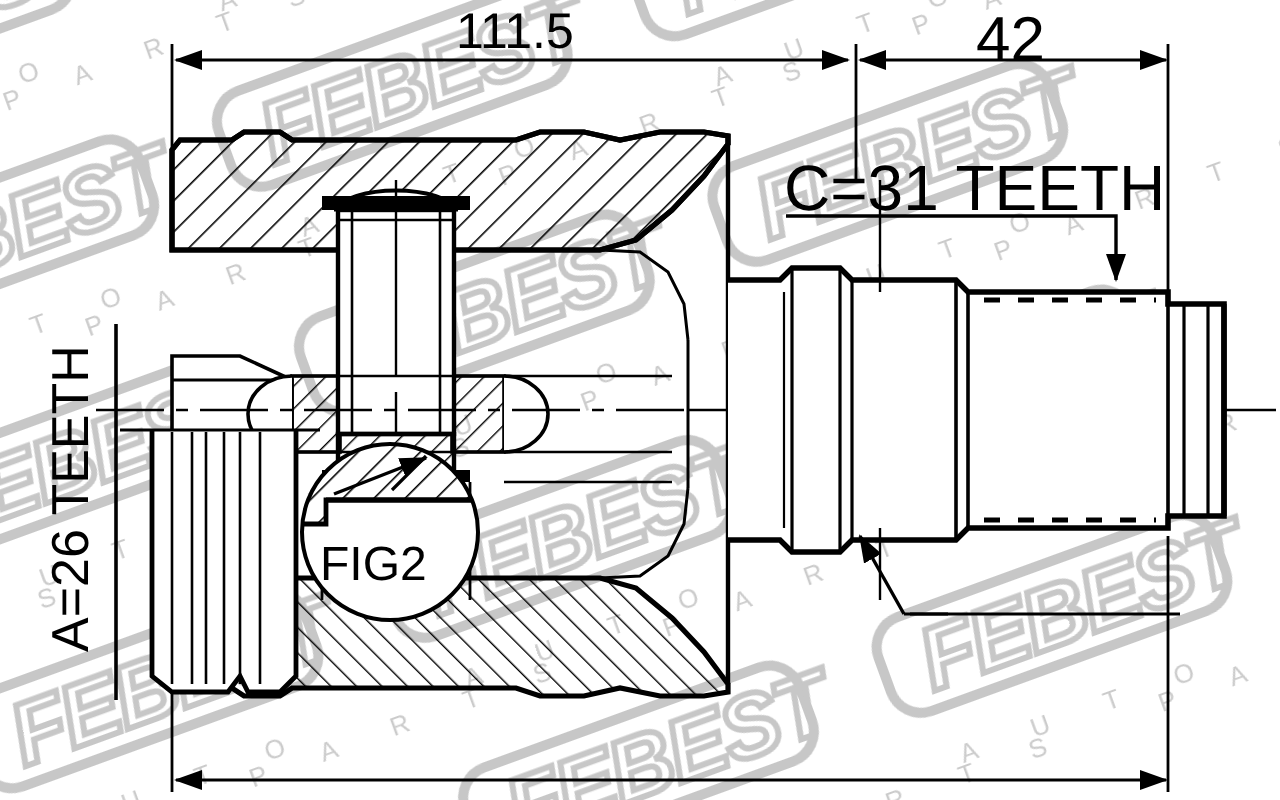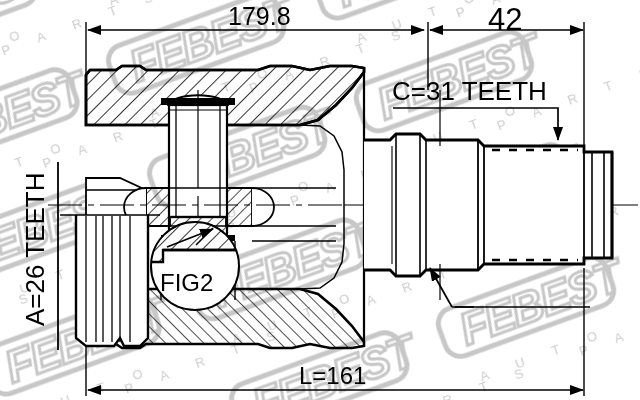--- a/index.html
+++ b/index.html
@@ -15,21 +15,21 @@
   .lbl{
     position:absolute;
     color:#000;
     font-family:"Liberation Sans", sans-serif;
     white-space:nowrap;
     line-height:1;
     user-select:none;
   }
   #lbl-dim-top-left{left:228px;top:4px;font-size:25px;letter-spacing:0px;}
   #lbl-dim-top-right{left:488px;top:4px;font-size:31px;}
-  #lbl-teeth-c{left:392px;top:78px;font-size:26px;}
+  #lbl-teeth-c{left:392px;top:78px;font-size:32px;}
   #lbl-dia-b{left:458px;top:277px;font-size:25px;}
   #lbl-fig2{left:160px;top:271px;font-size:24px;}
   #lbl-len-total{left:299px;top:364px;font-size:24px;}
   #lbl-teeth-a{
     left:-35px;top:243px;width:140px;
     font-size:26px;text-align:center;
     transform:rotate(-90deg);transform-origin:center center;
   }
 </style>
 </head>
@@ -278,26 +278,25 @@
       <line x1="86" y1="346" x2="86" y2="396" stroke="#000" stroke-width="1.4"></line>
       <line x1="584" y1="268" x2="584" y2="396" stroke="#000" stroke-width="1.4"></line>
       <line x1="88" y1="390" x2="583" y2="390" stroke="#000" stroke-width="1.6" marker-start="url(#arrL)" marker-end="url(#arrR)"></line>
     </g>
 
     <g>
       <line x1="58" y1="162" x2="58" y2="350" stroke="#000" stroke-width="1.8"></line>
     </g>
   </svg>
 
-  <div class="lbl" id="lbl-dim-top-left">179.8</div>
+  <div class="lbl" id="lbl-dim-top-left">111.5</div>
 
   <div class="lbl" id="lbl-dim-top-right">42</div>
 
   <div class="lbl" id="lbl-teeth-c">C=31 TEETH</div>
 
 
   <div class="lbl" id="lbl-fig2">FIG2</div>
 
-  <div class="lbl" id="lbl-len-total">L=161</div>
 
   <div class="lbl" id="lbl-teeth-a">A=26 TEETH</div>
 
 </div>
 
 </body></html>

